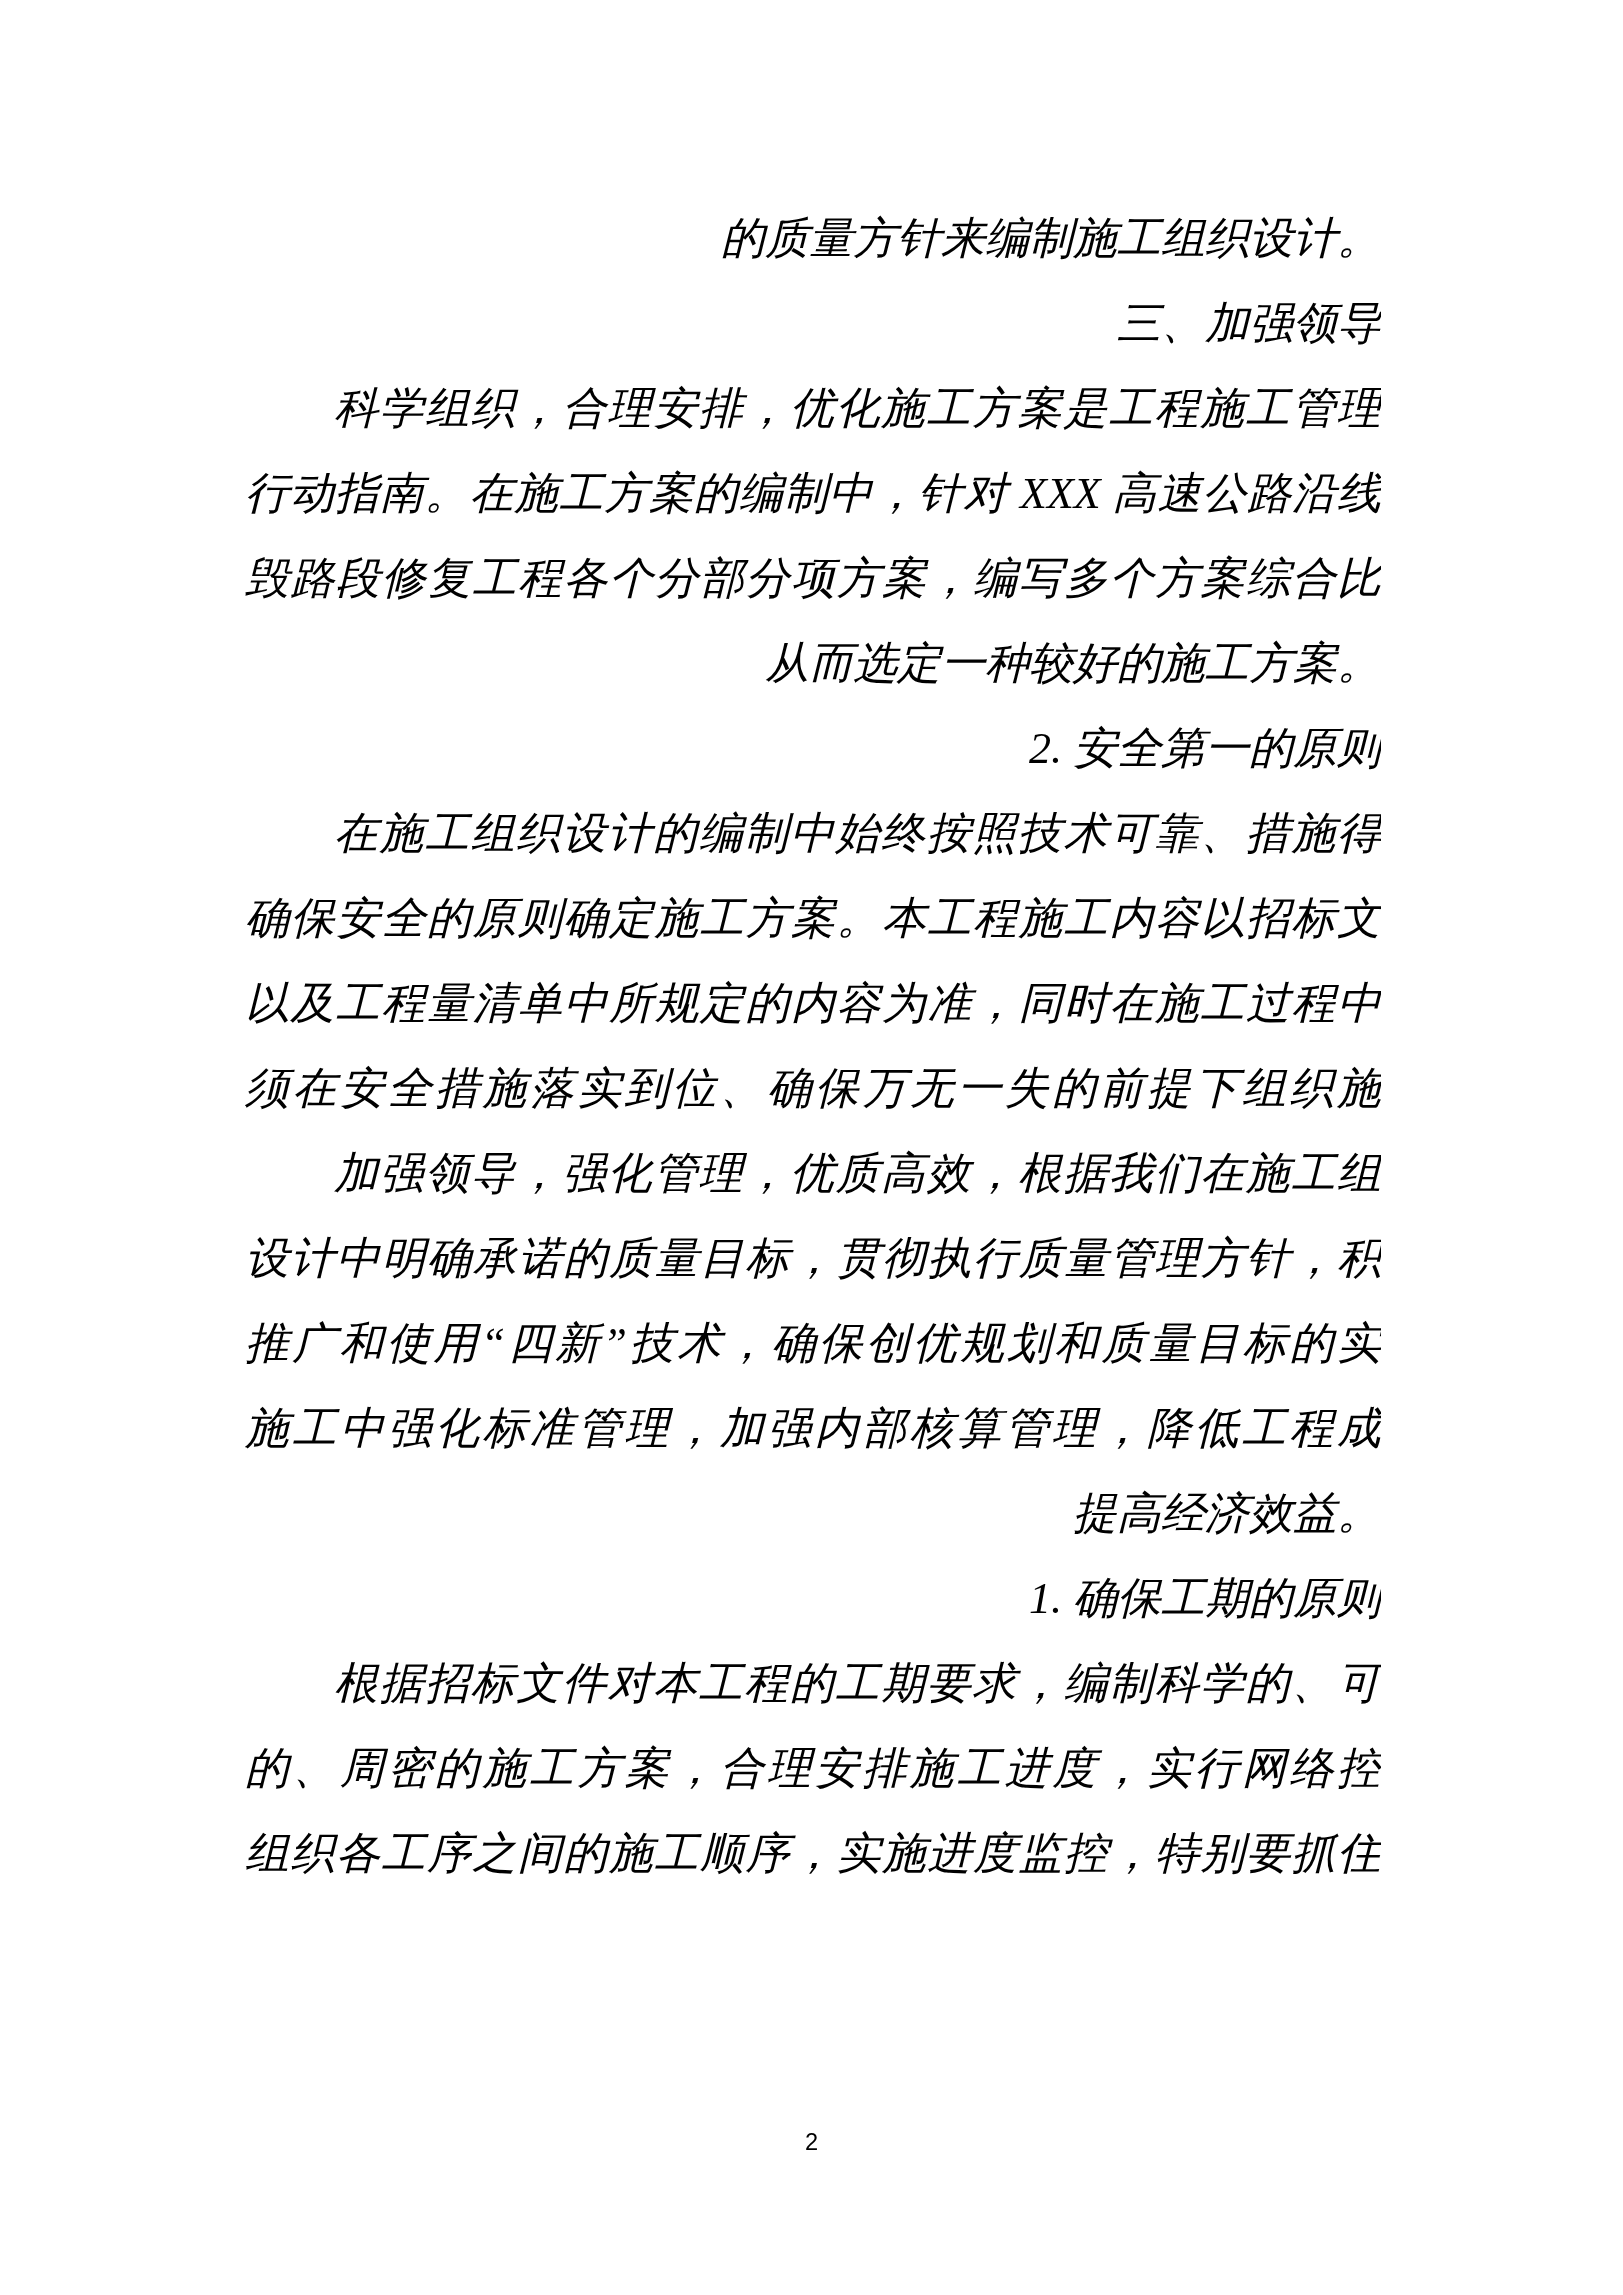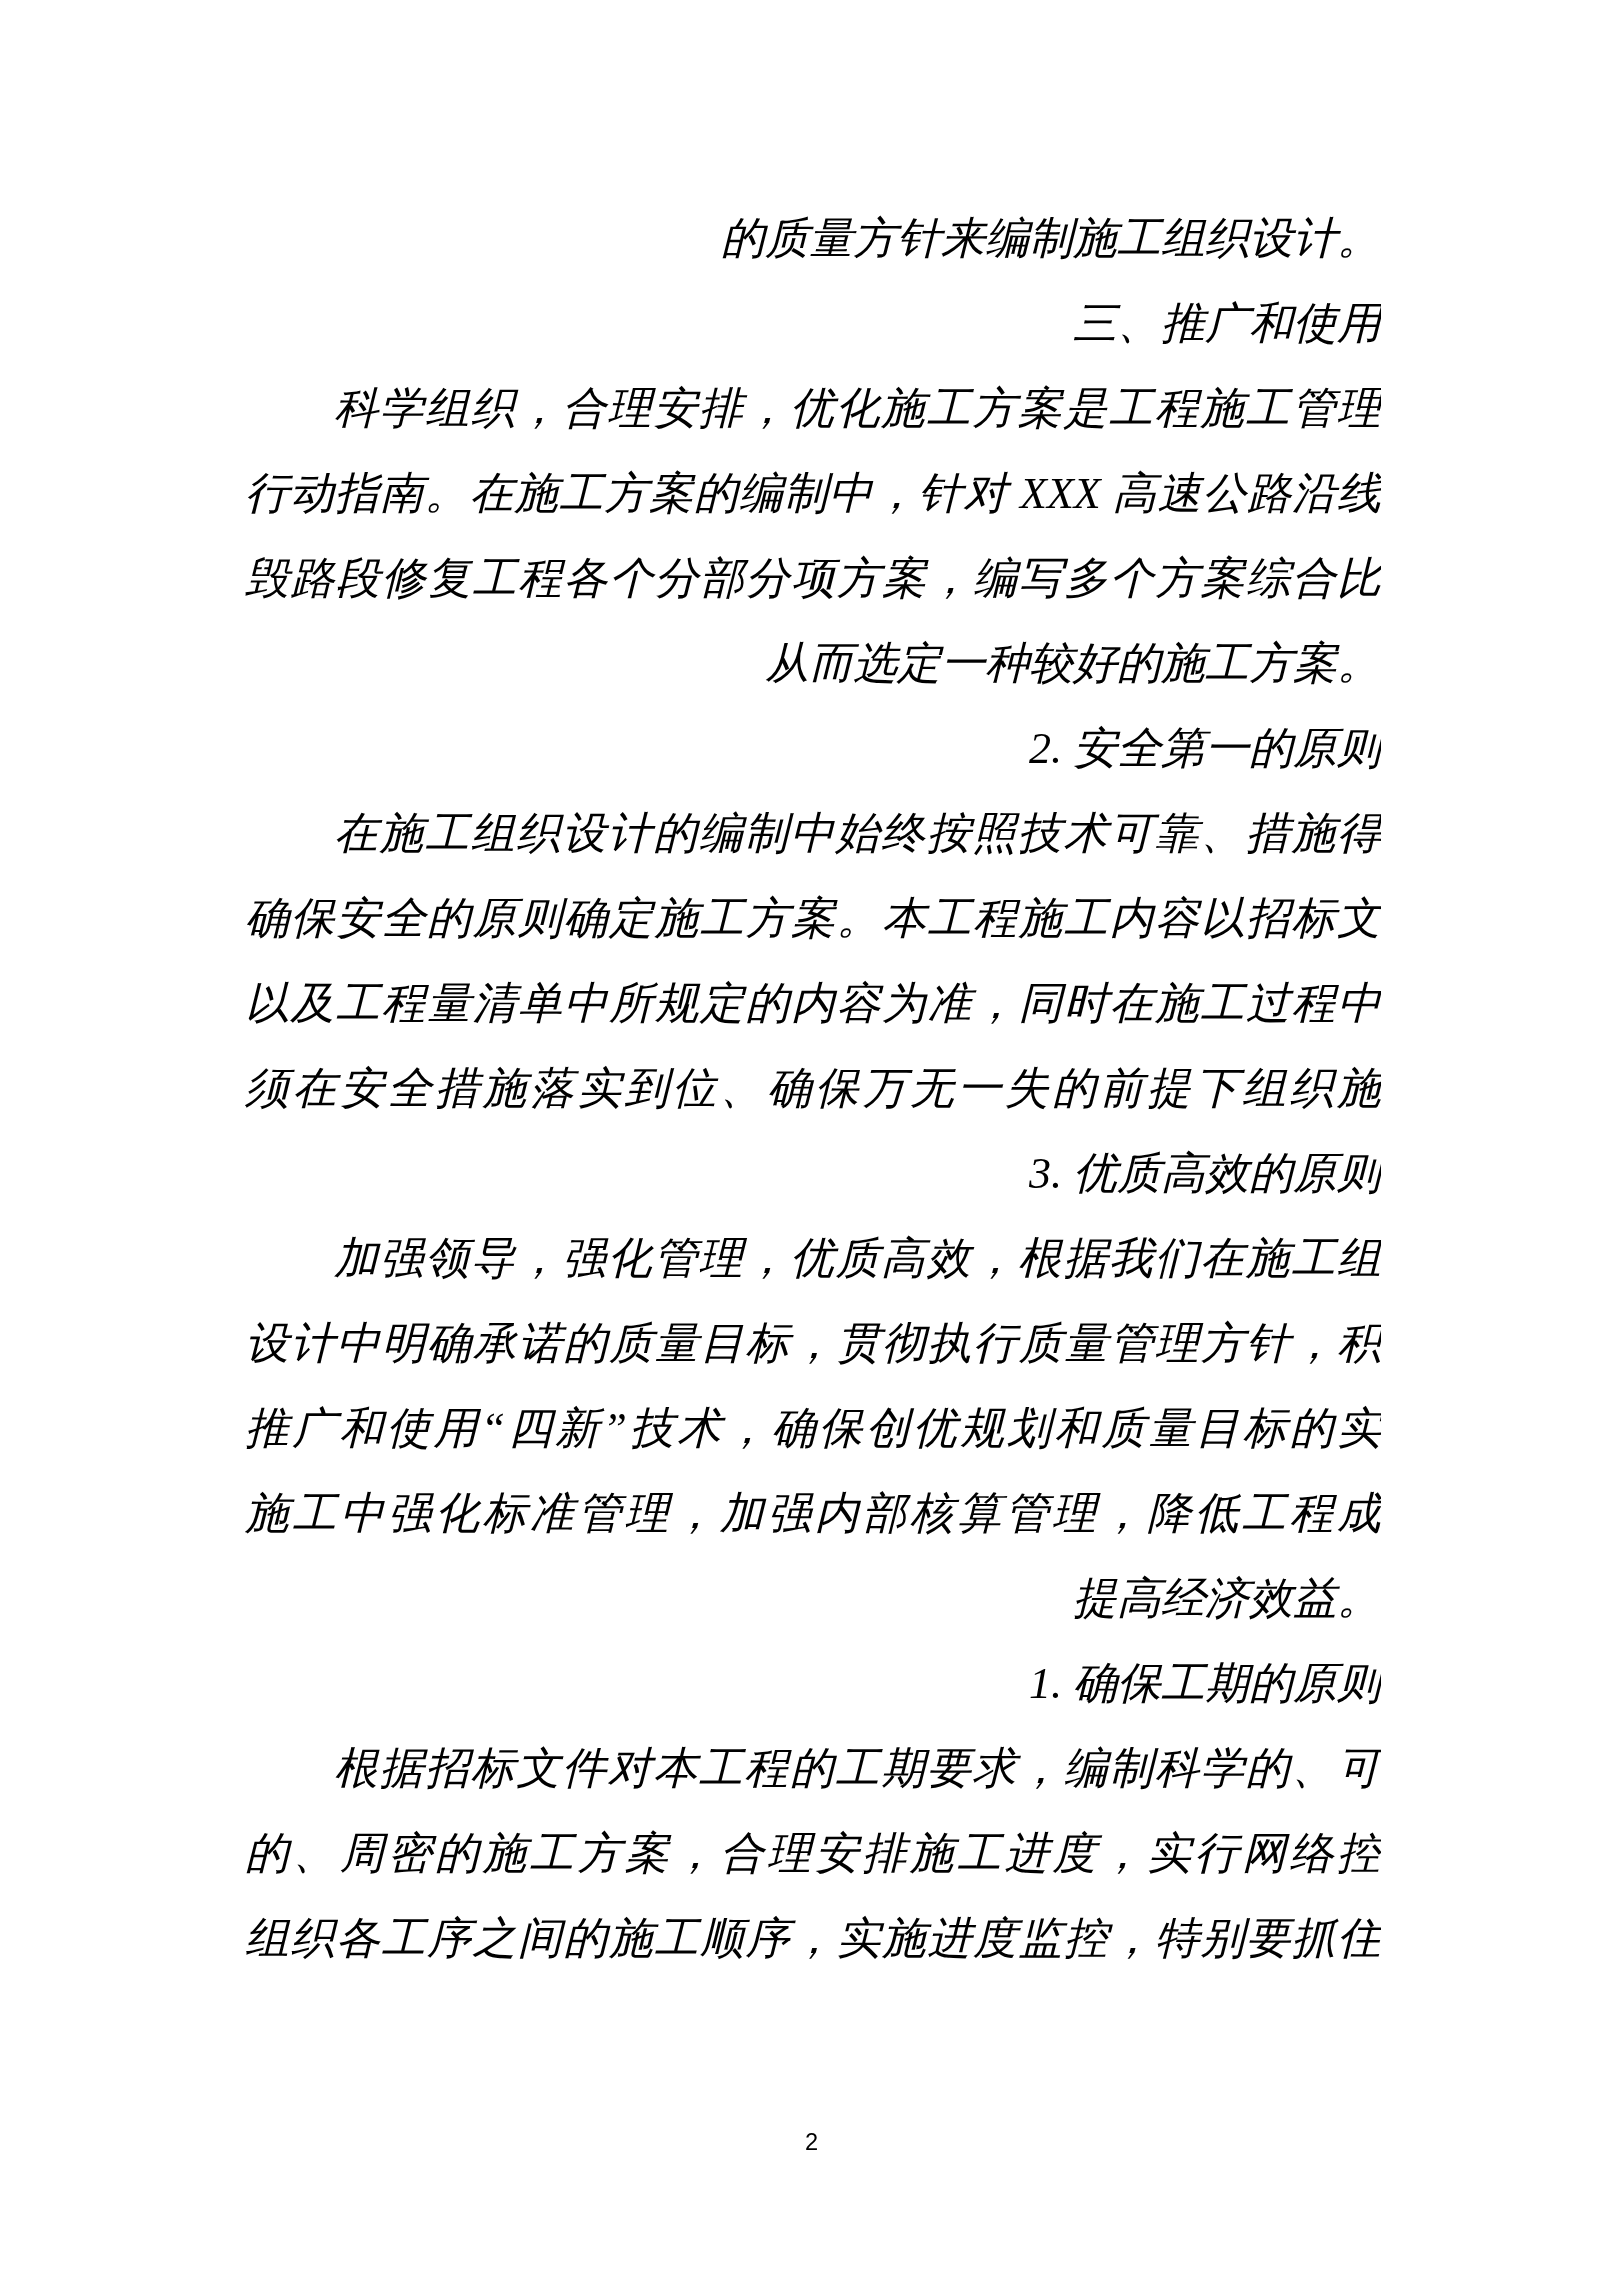--- a/index.html
+++ b/index.html
@@ -57,31 +57,30 @@
     line-height: 43px;
     color: #000000;
   }
 </style>
 </head>
 <body>
 
 <div class="page">
   <div class="text-body">
       <div class="line">的质量方针来编制施工组织设计。</div>
-      <div class="line indent">三、推广和使用</div>
+      <div class="line indent">三、加强领导</div>
       <div class="line indent justify">科学组织，合理安排，优化施工方案是工程施工管理的</div>
       <div class="line justify">行动指南。在施工方案的编制中，针对 XXX 高速公路沿线水</div>
       <div class="line justify">毁路段修复工程各个分部分项方案，编写多个方案综合比选，</div>
       <div class="line">从而选定一种较好的施工方案。</div>
       <div class="line indent">2. 安全第一的原则</div>
       <div class="line indent justify">在施工组织设计的编制中始终按照技术可靠、措施得力、</div>
       <div class="line justify">确保安全的原则确定施工方案。本工程施工内容以招标文件</div>
       <div class="line justify">以及工程量清单中所规定的内容为准，同时在施工过程中必</div>
       <div class="line justify">须在安全措施落实到位、确保万无一失的前提下组织施工。</div>
-      <div class="line indent">3. 优质高效的原则</div>
       <div class="line indent justify">加强领导，强化管理，优质高效，根据我们在施工组织</div>
       <div class="line justify">设计中明确承诺的质量目标，贯彻执行质量管理方针，积极</div>
       <div class="line justify">推广和使用“四新”技术，确保创优规划和质量目标的实现。</div>
       <div class="line justify">施工中强化标准管理，加强内部核算管理，降低工程成本，</div>
       <div class="line">提高经济效益。</div>
       <div class="line indent">1. 确保工期的原则</div>
       <div class="line indent justify">根据招标文件对本工程的工期要求，编制科学的、可行</div>
       <div class="line justify">的、周密的施工方案，合理安排施工进度，实行网络控制，</div>
       <div class="line justify">组织各工序之间的施工顺序，实施进度监控，特别要抓住重</div>
     </div>

